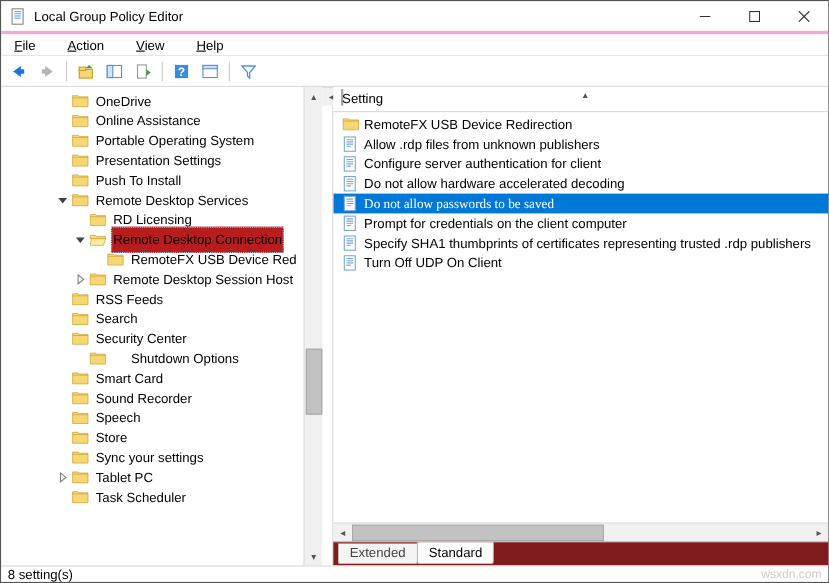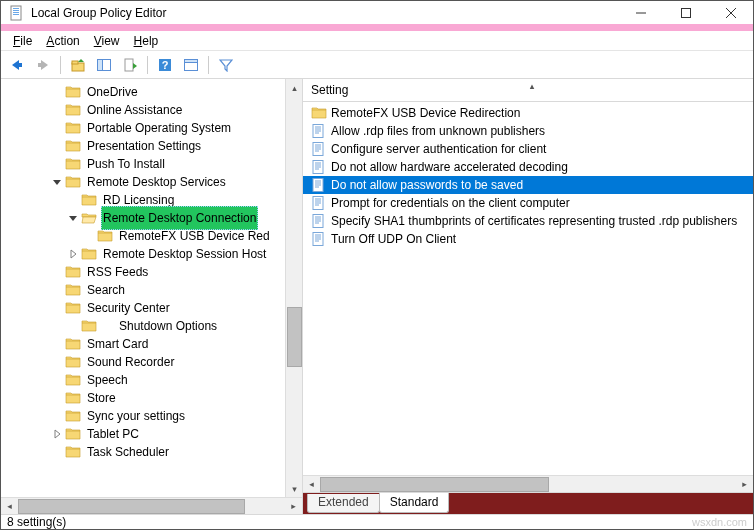--- a/index.html
+++ b/index.html
@@ -14,34 +14,34 @@
     display: flex;
     flex-direction: column;
     overflow: hidden;
   }
   
   .titlebar {
     height: 30px;
     display: flex;
     align-items: center;
     padding: 0 0 0 8px;
-    border-bottom: 7px solid #f9a8d4;
+    border-bottom: 3px solid #f9a8d4;
   }
   .titlebar .app-icon { width:16px; height:16px; margin-right:6px; }
   .titlebar .title { flex:1; }
   .titlebar .winbtns { display:flex; height:100%; }
   .titlebar .winbtn { width:45px; display:flex; align-items:center; justify-content:center; }
   .titlebar .winbtn svg { stroke:#333; }
   
   .menubar {
     height: 20px;
     display:flex;
     align-items:center;
     padding: 0 6px;
-    gap: 2px;
+    gap: 17px;
     border-bottom: 1px solid #e5e5e5;
   }
   .menu-item { padding: 1px 6px; }
   .menu-item u { text-decoration: underline; }
   
   .toolbar {
     height: 28px;
     display:flex;
     align-items:center;
     padding: 0 4px;
@@ -54,41 +54,41 @@
   
   .main {
     flex:1;
     display:flex;
     min-height:0;
   }
   .tree-pane {
     width: 302px;
     border-right: 1px solid #d9d9d9;
     display:flex;
-    flex-direction:column;
+    flex-direction:row;
     min-height:0;
   }
   .tree-scroll {
     flex:1;
     overflow:hidden;
     position:relative;
     padding: 4px 0 0 0;
   }
   .tree-scroll::-webkit-scrollbar { width:17px; height:17px; }
   .tree-row {
     display:flex;
     align-items:center;
     height:18px;
     white-space:nowrap;
     padding-right:4px;
   }
   .expander { width:16px; display:flex; align-items:center; justify-content:center; color:#666; }
   .folder-icon { width:16px; height:16px; margin-right:4px; flex-shrink:0; }
   .tree-label { padding:0 2px; }
-  .tree-label.selected { background:#22c55e; border:1px dotted #99d1ff; padding:4px 1px; }
+  .tree-label.selected { background:#b91c1c; border:1px dotted #99d1ff; padding:4px 1px; }
   
   .hscroll, .vscroll {
     background:#f0f0f0;
   }
   .hscroll { height:17px; border-top:1px solid #ddd; display:flex; align-items:center; }
   .hscroll .thumb, .vscroll .thumb { background:#c2c2c2; border:1px solid #a8a8a8; }
   .hscroll .arrow, .vscroll .arrow { width:17px; height:17px; display:flex;align-items:center;justify-content:center; color:#555; font-size:9px; }
   .hscroll .track { flex:1; position:relative; height:17px; }
   .hscroll .thumb { position:absolute; height:15px; top:1px; }
   .vscroll { width:17px; border-left:1px solid #ddd; display:flex; flex-direction:column; }
@@ -129,20 +129,21 @@
     display:flex;
     align-items:center;
     height:18px;
     padding-left:8px;
     white-space:nowrap;
   }
   .list-row .item-icon { width:16px; height:16px; margin-right:4px; flex-shrink:0; }
   .list-row.selected {
     background:#0078d7;
     color:#fff;
+    font-family:Liberation Serif, serif;
   }
   .tabs {
     height:22px;
     border-top:1px solid #d9d9d9;
     display:flex;
     align-items:flex-start;
     padding-left:4px;
     padding-top:1px;
     background:#7f1d1d;
   }

